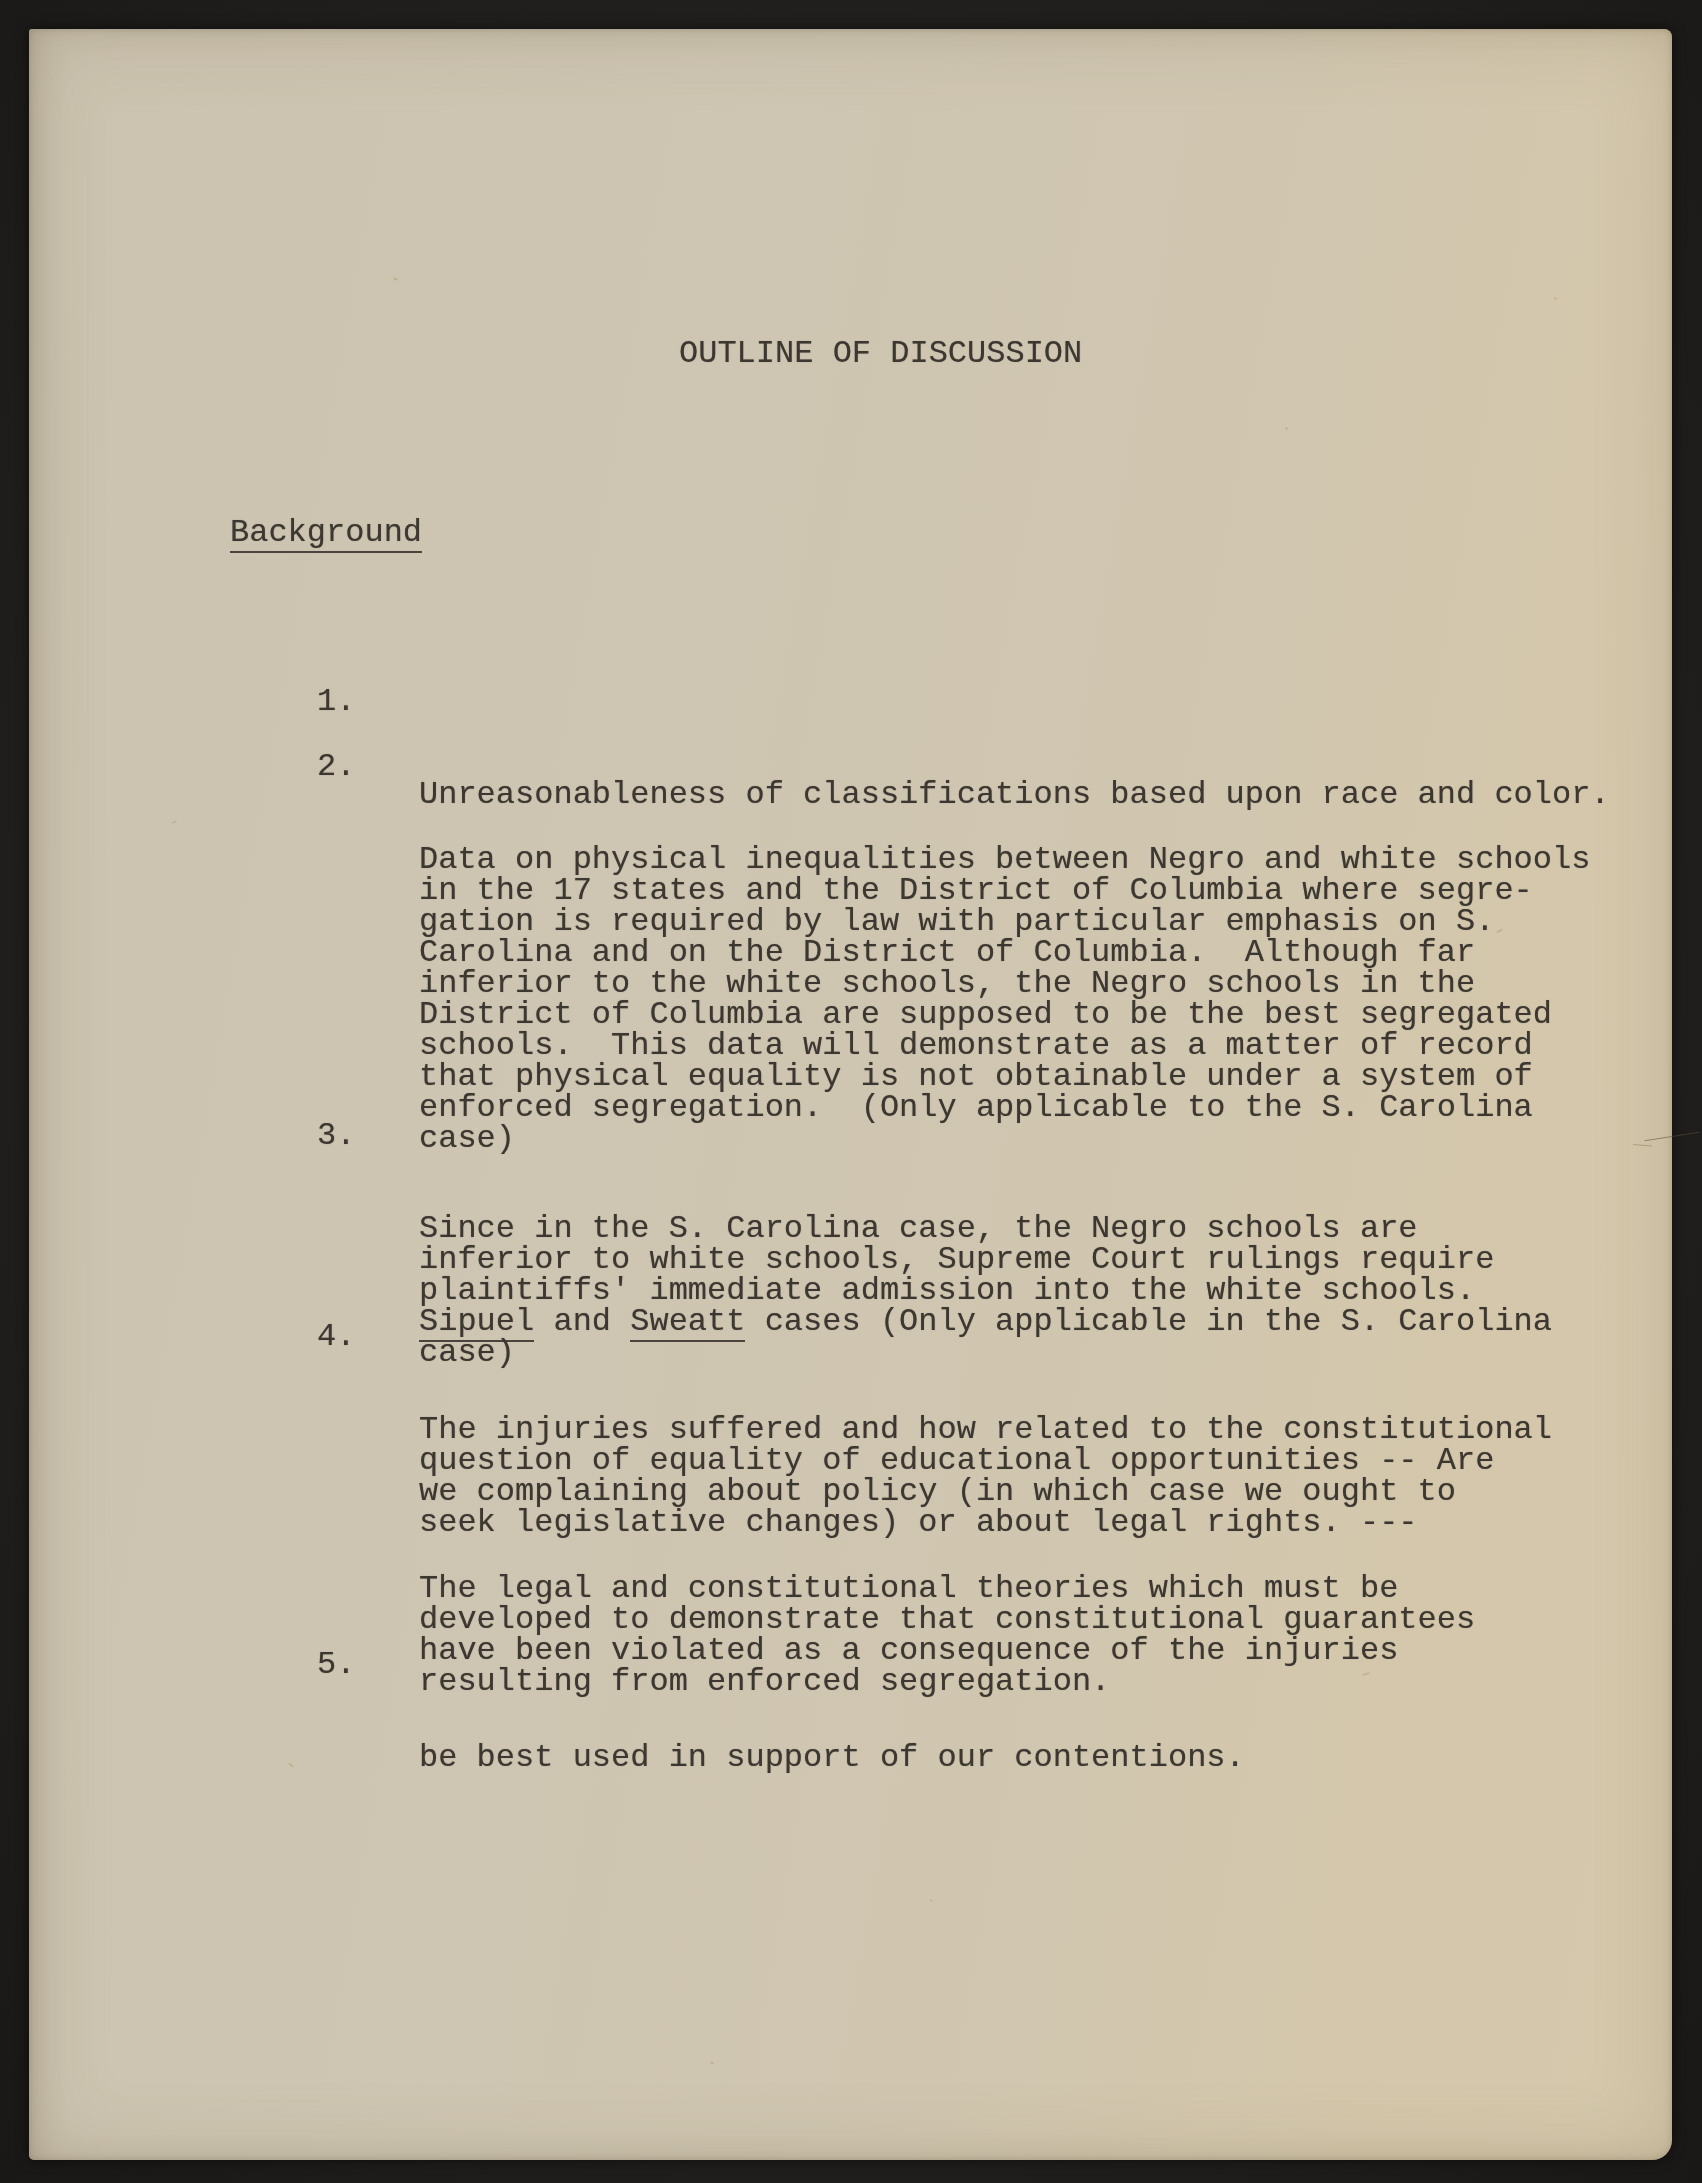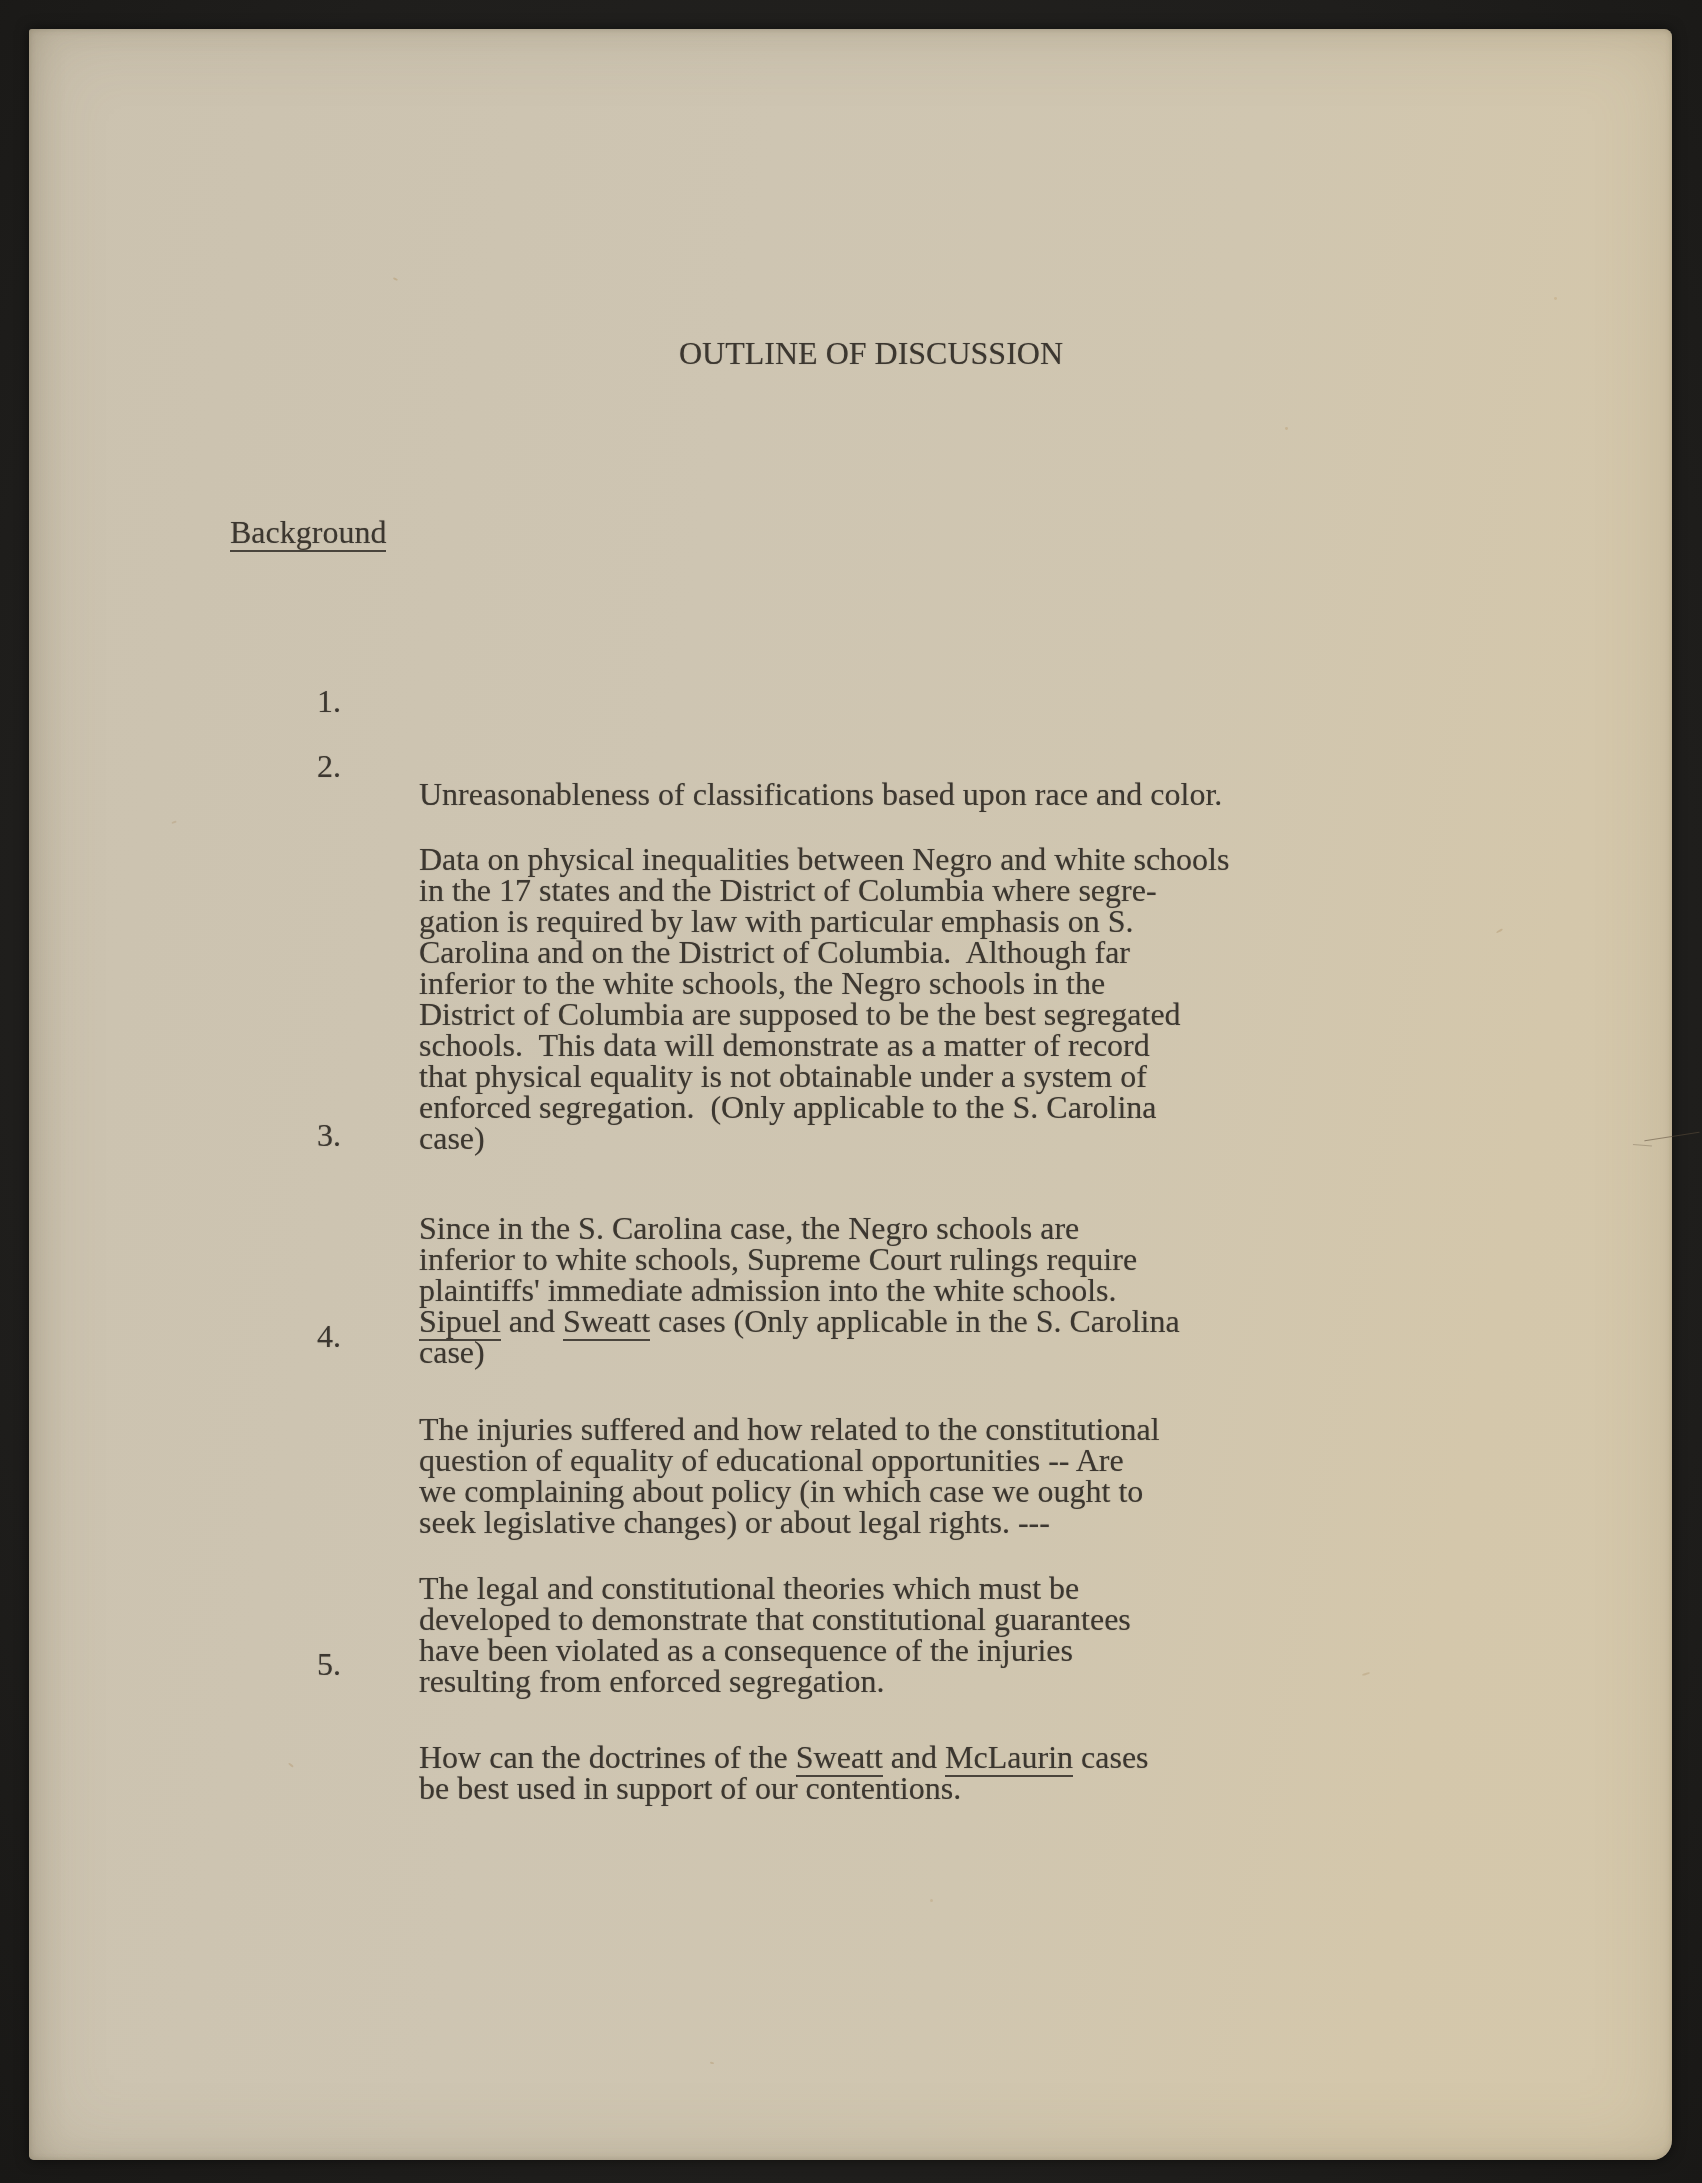--- a/index.html
+++ b/index.html
@@ -5,21 +5,20 @@
   html,body{margin:0;padding:0;}
   body{
     width:1703px;height:2183px;
     background:#21201e;
     overflow:hidden;
     font-family:"Liberation Mono","DejaVu Sans Mono",monospace;
   }
   .scan{
     position:relative;width:1703px;height:2183px;
     background:radial-gradient(ellipse at 50% 45%, #262522 0%, #1f1e1c 70%, #191816 100%);
-    font-family:Liberation Serif, serif;
   }
   .paper{
     position:absolute;left:29px;top:29px;width:1643px;height:2131px;
     background:linear-gradient(100deg,#cbc2af 0%,#cec5b2 38%,#d0c6b0 62%,#d4c7ab 84%,#d5c8ab 100%);
     border-radius:2.9px 7.7px 20px 4.8px;
     box-shadow:
       inset 0 0 77px rgba(118,103,78,0.22),
       inset 0 0 6.7px rgba(92,81,60,0.28),
       inset 13.4px 0 34px -13.4px rgba(100,88,66,0.30),
       0 0 12.5px rgba(0,0,0,0.55);
@@ -71,21 +70,21 @@
       <div class="body"><div class="para"><div class="line"><span>Since in the S. Carolina case, the Negro schools are</span></div><div class="line"><span>inferior to white schools, Supreme Court rulings require</span></div><div class="line"><span>plaintiffs' immediate admission into the white schools.</span></div><div class="line"><span class="u">Sipuel</span><span> and </span><span class="u">Sweatt</span><span> cases (Only applicable in the S. Carolina</span></div><div class="line"><span>case)</span></div></div></div>
     </div>
 
     <div class="item" style="top:1292px;">
       <span class="num">4.</span>
       <div class="body"><div class="para"><div class="line"><span>The injuries suffered and how related to the constitutional</span></div><div class="line"><span>question of equality of educational opportunities -- Are</span></div><div class="line"><span>we complaining about policy (in which case we ought to</span></div><div class="line"><span>seek legislative changes) or about legal rights. ---</span></div></div><div class="para"><div class="line"><span>The legal and constitutional theories which must be</span></div><div class="line"><span>developed to demonstrate that constitutional guarantees</span></div><div class="line"><span>have been violated as a consequence of the injuries</span></div><div class="line"><span>resulting from enforced segregation.</span></div></div></div>
     </div>
 
     <div class="item" style="top:1620px;">
       <span class="num">5.</span>
-      <div class="body"><div class="para"><div class="line"><span>How can the doctrines of the </span><span class="u">Sweatt</span><span> and </span><span class="u">McLaurin</span><span> cases</span></div><div class="line"><span>be best used in support of our contentions.</span></div></div></div>
+      <div class="body"><div class="para"><div class="line"><span>be best used in support of our contentions.</span></div></div></div>
     </div>
 
     <div class="tear"></div>
 
     <div class="fleck" style="left:364px;top:249px;width:4.8px;height:1.9px;background:rgba(168,128,70,0.30);transform:rotate(24deg);"></div>
     <div class="fleck" style="left:1256px;top:398px;width:2.9px;height:2.9px;background:rgba(172,134,80,0.28);"></div>
     <div class="fleck" style="left:1467px;top:901px;width:6.7px;height:1.9px;background:rgba(150,112,60,0.25);transform:rotate(-30deg);"></div>
     <div class="fleck" style="left:470px;top:1237px;width:2.4px;height:2.4px;background:rgba(160,122,70,0.25);"></div>
     <div class="fleck" style="left:259px;top:1735px;width:5.8px;height:1.9px;background:rgba(165,126,72,0.28);transform:rotate(40deg);"></div>
     <div class="fleck" style="left:901px;top:1870px;width:3.4px;height:3.4px;background:rgba(170,132,78,0.22);"></div>

